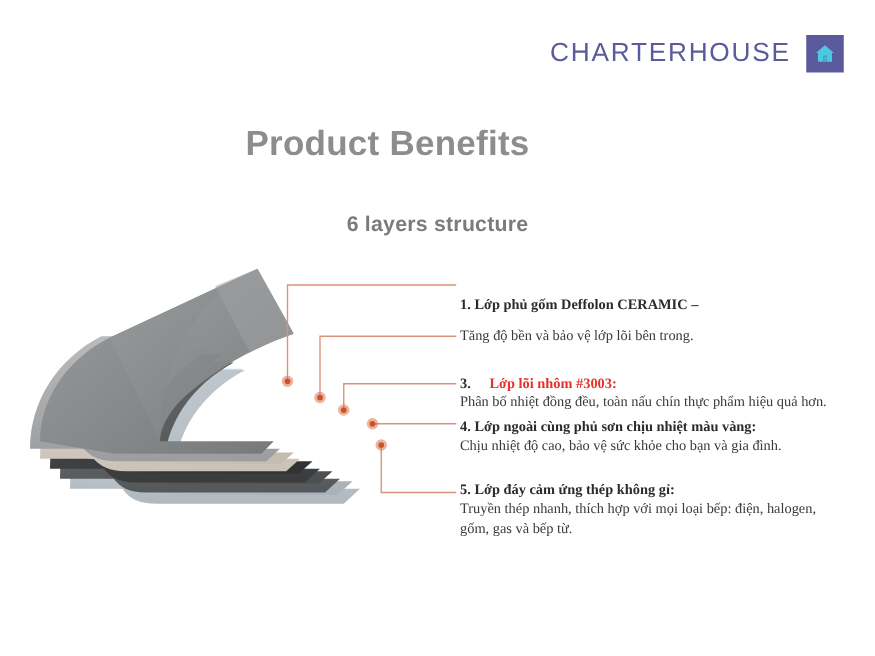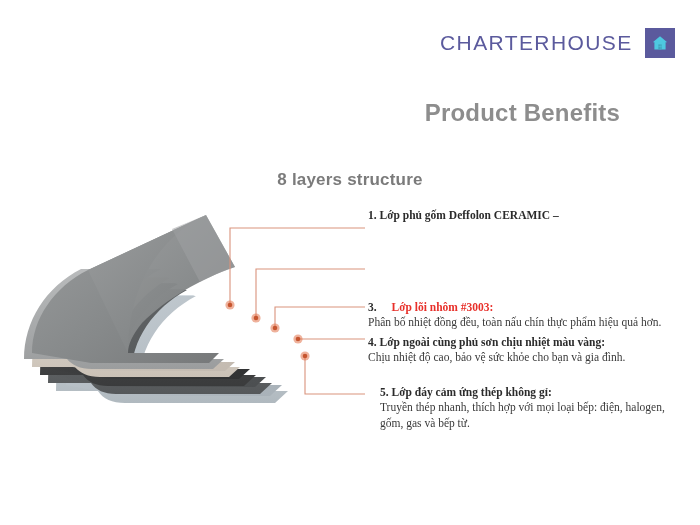--- a/index.html
+++ b/index.html
@@ -44,22 +44,22 @@
     justify-content: center;
     flex: 0 0 auto;
   }
 
   
   #title {
     position: absolute;
     left: 0;
     top: 99px;
     width: 620px;
-    text-align: right;
-    font-size: 24px;
+    text-align: center;
+    font-size: 28px;
     font-weight: bold;
     color: #8d8d8d;
     letter-spacing: 0.2px;
   }
   #subtitle {
     position: absolute;
     left: 0;
     top: 170px;
     width: 700px;
     text-align: center;
@@ -100,45 +100,45 @@
     color: #2b2b2b;
     line-height: 1.32;
   }
   .callout-head .accent { color: #e8302a; margin-left: 12px; }
   .callout-body {
     font-family: "Liberation Serif", serif;
     font-size: 11.5px;
     color: #3a3a3a;
     line-height: 1.38;
   }
-  #c1 { top: 208px; }
+  #c1 { top: 237px; }
   #c2 { top: 262px; }
   #c3 { top: 300px; }
   #c4 { top: 335px; }
-  #c5 { top: 385px; margin-left: 12px; }
+  #c5 { top: 385px; }
 </style>
 </head>
 <body>
 
 <div id="page">
 
   <div id="brand">
     <div id="brand-text">CHARTERHOUSE</div>
     <div id="brand-mark">
       <svg width="20" height="20" viewBox="0 0 20 20" aria-hidden="true">
         <path d="M10 3.2 L17.2 9.3 L15.6 9.3 L15.6 16.4 L4.4 16.4 L4.4 9.3 L2.8 9.3 Z" fill="#4ec8e0"></path>
         <rect x="8.4" y="11.4" width="3.2" height="5" fill="#3f9fb8"></rect>
         <rect x="9.85" y="11.4" width="0.5" height="5" fill="#4ec8e0"></rect>
         <rect x="8.4" y="13.4" width="3.2" height="0.5" fill="#4ec8e0"></rect>
       </svg>
     </div>
   </div>
 
   <div id="title">Product Benefits</div>
-  <div id="subtitle">8 layers structure</div>
+  <div id="subtitle">6 layers structure</div>
 
   <div id="diagram">
     <svg width="350" height="250" viewBox="0 0 350 250">
       <defs>
 
         <linearGradient id="g1t" x1="0" y1="0" x2="1" y2="1">
           <stop offset="0" stop-color="#9a9c9d"></stop>
           <stop offset="0.55" stop-color="#878a8b"></stop>
           <stop offset="1" stop-color="#77797a"></stop>
         </linearGradient>
@@ -253,20 +253,21 @@
   </svg>
 
   <div class="callout" id="c1">
     <div class="callout-head">
       <span>1.</span>
       <span>Lớp phủ gốm Deffolon CERAMIC –</span>
     </div>
   </div>
 
   <div class="callout" id="c2">
+    <div class="callout-body">Tăng độ bền và bảo vệ lớp lõi bên trong.</div>
   </div>
 
   <div class="callout" id="c3">
     <div class="callout-head">
       <span>3.</span>
       <span class="accent">Lớp lõi nhôm #3003:</span>
     </div>
     <div class="callout-body">Phân bố nhiệt đồng đều, toàn nấu chín thực phẩm hiệu quả hơn.</div>
   </div>
 

